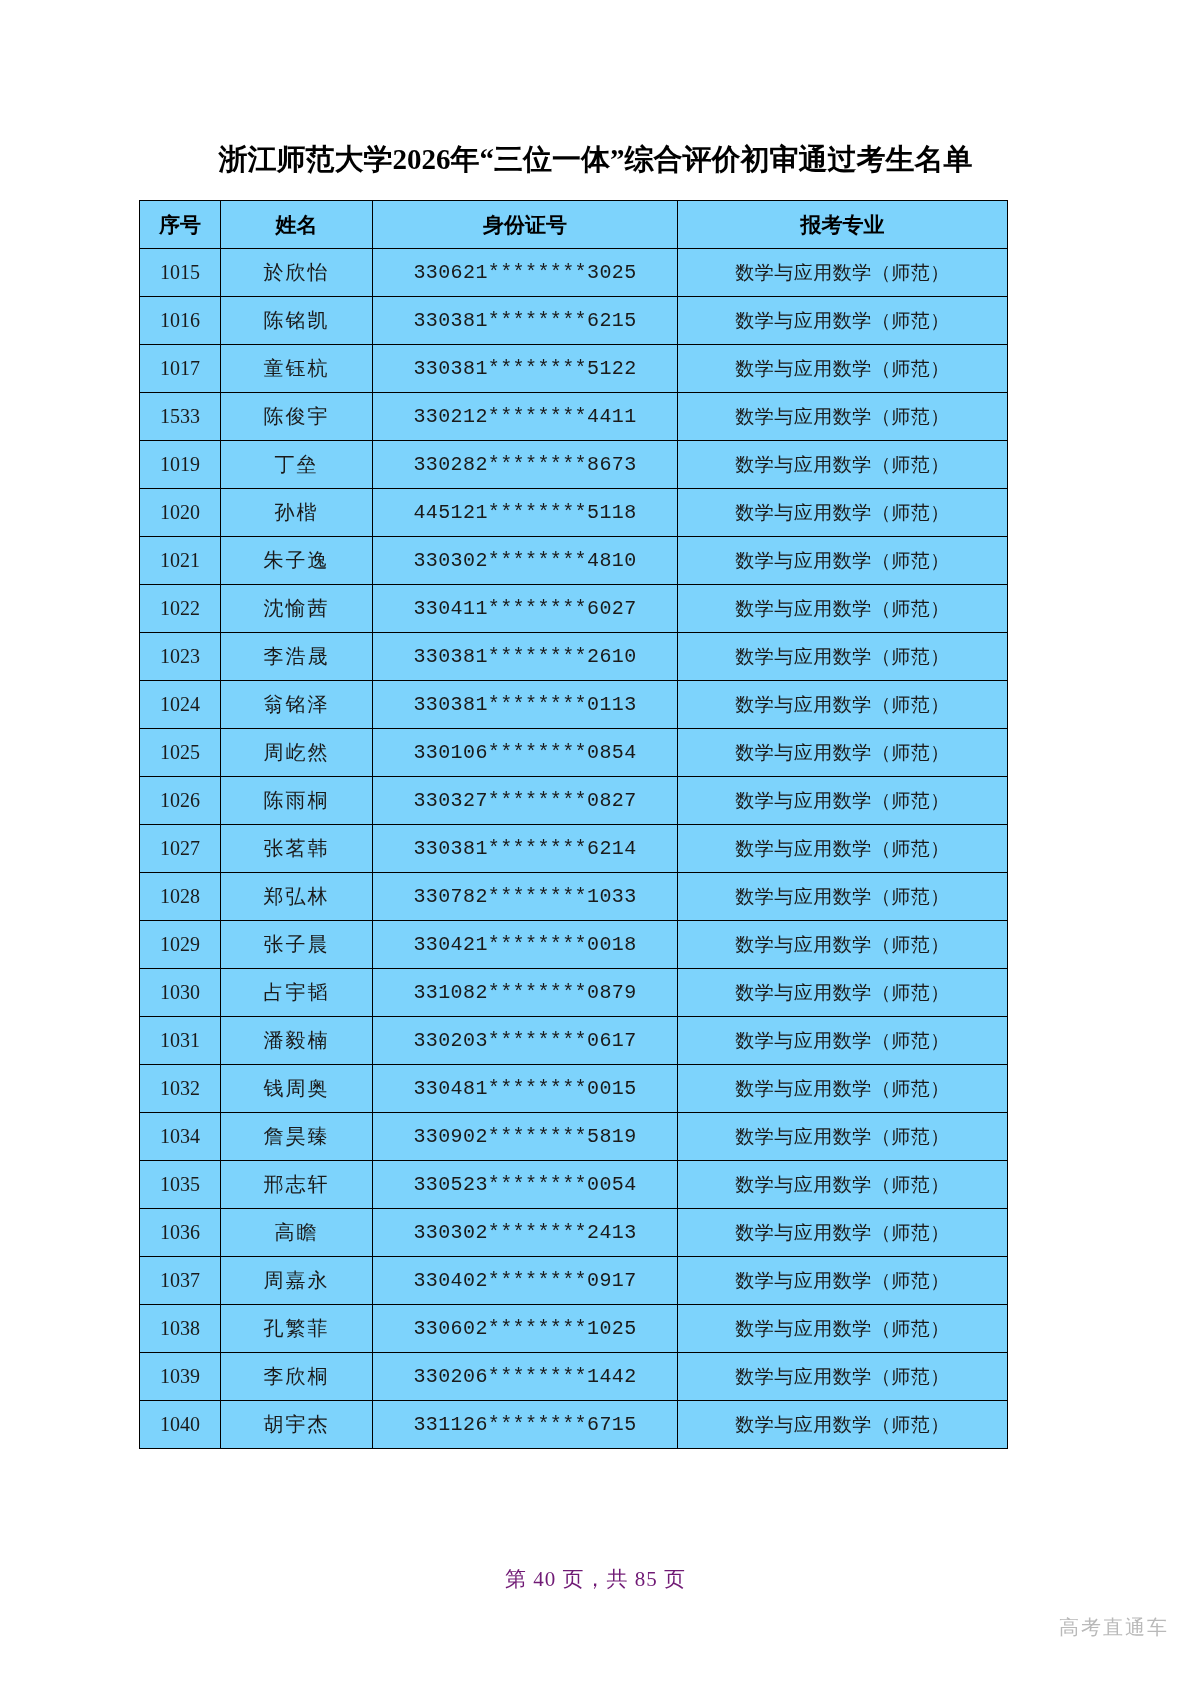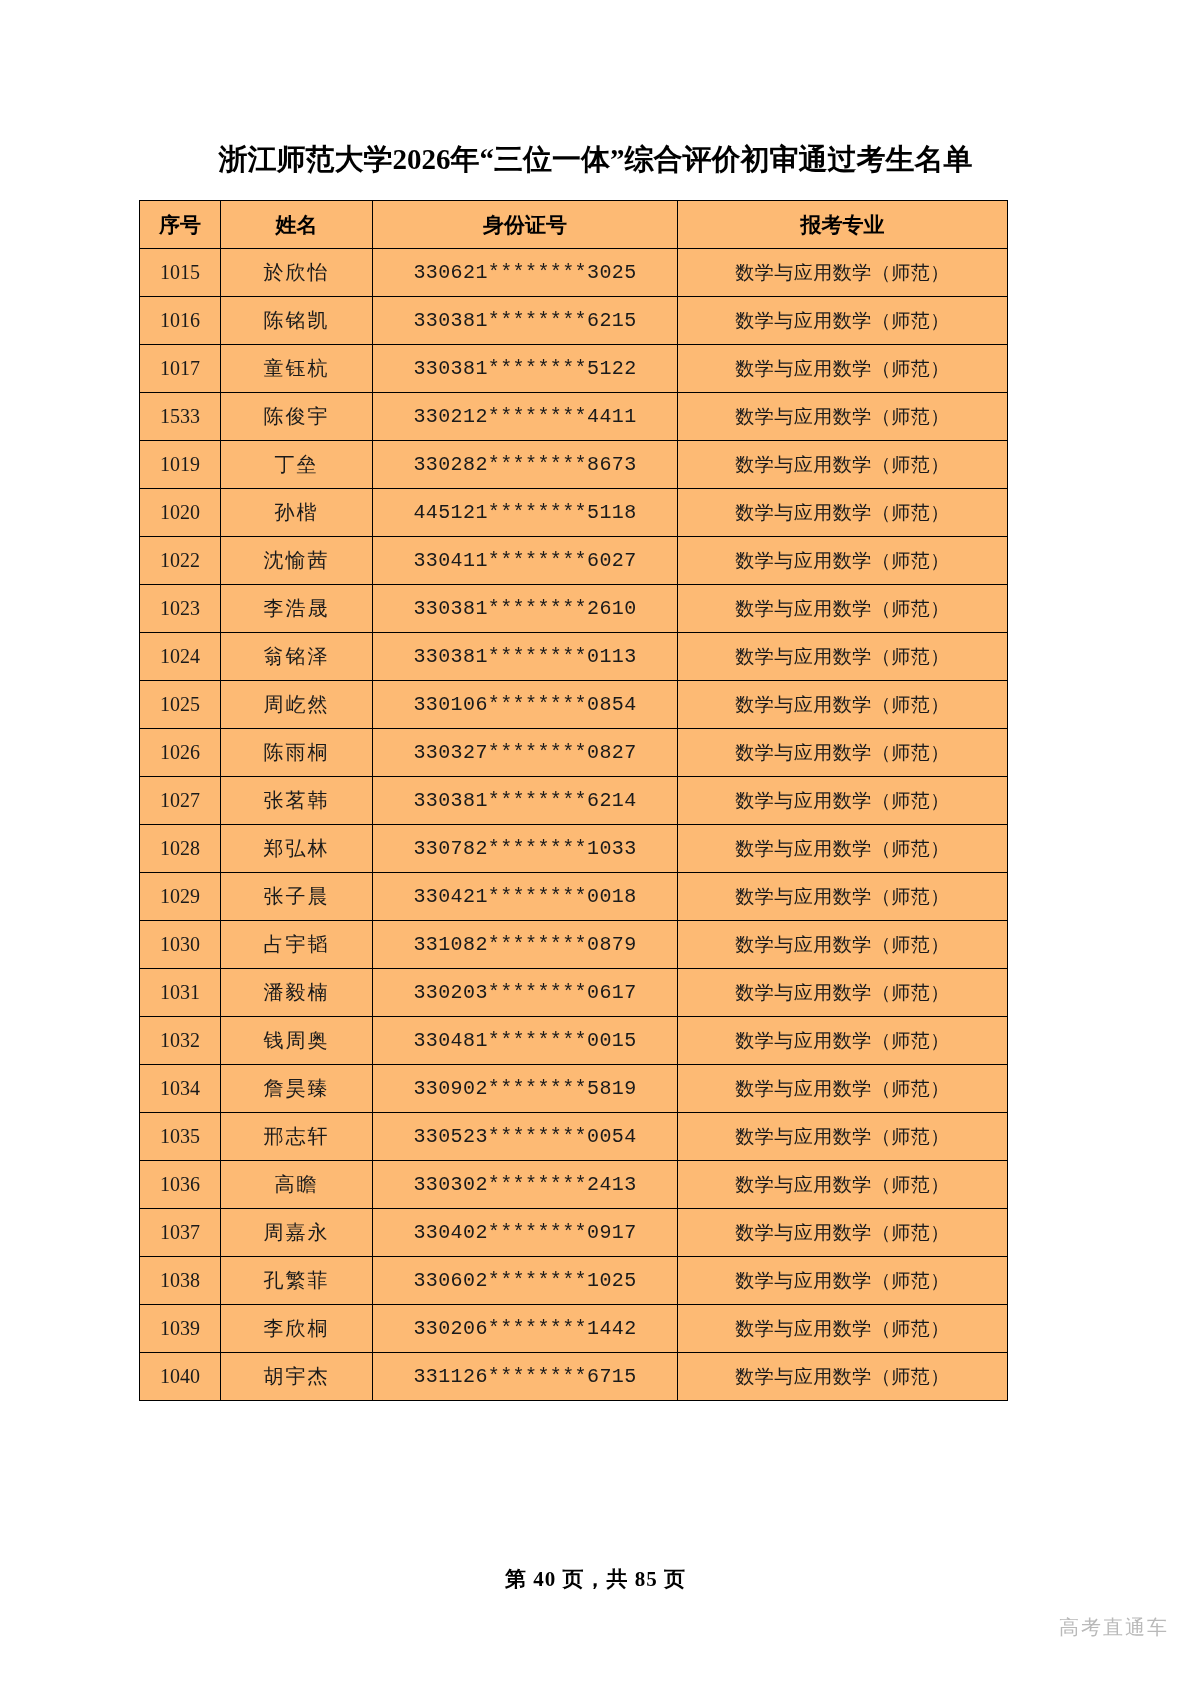--- a/index.html
+++ b/index.html
@@ -41,21 +41,21 @@
     position: absolute;
     top: 200px;
     left: 139px;
     width: 868px;
   }
 
   table.roster {
     border-collapse: collapse;
     width: 868px;
     table-layout: fixed;
-    background: #fdba74;
+    background: #7dd3fc;
   }
 
   table.roster col.c-seq   { width: 81px; }
   table.roster col.c-name  { width: 152px; }
   table.roster col.c-id    { width: 305px; }
   table.roster col.c-major { width: 330px; }
 
   table.roster th,
   table.roster td {
     border: 1.6px solid #000000;
@@ -92,23 +92,22 @@
     letter-spacing: 0.5px;
   }
 
   .page-footer {
     position: absolute;
     top: 1565px;
     left: 0;
     width: 1191px;
     text-align: center;
     font-size: 21px;
-    color: #000000;
+    color: #701a75;
     letter-spacing: 1px;
-    font-weight: bold;
   }
 
   .watermark {
     position: absolute;
     top: 1614px;
     right: 22px;
     font-size: 20px;
     color: #b9b9b9;
     letter-spacing: 2px;
     font-family: "Liberation Sans", "DejaVu Sans", sans-serif;
@@ -170,20 +169,26 @@
             <td class="idnum">330282********8673</td>
             <td class="major">数学与应用数学（师范）</td>
           </tr>
           <tr>
             <td class="seq">1020</td>
             <td class="name">孙楷</td>
             <td class="idnum">445121********5118</td>
             <td class="major">数学与应用数学（师范）</td>
           </tr>
           <tr>
+            <td class="seq">1021</td>
+            <td class="name">朱子逸</td>
+            <td class="idnum">330302********4810</td>
+            <td class="major">数学与应用数学（师范）</td>
+          </tr>
+          <tr>
             <td class="seq">1022</td>
             <td class="name">沈愉茜</td>
             <td class="idnum">330411********6027</td>
             <td class="major">数学与应用数学（师范）</td>
           </tr>
           <tr>
             <td class="seq">1023</td>
             <td class="name">李浩晟</td>
             <td class="idnum">330381********2610</td>
             <td class="major">数学与应用数学（师范）</td>

